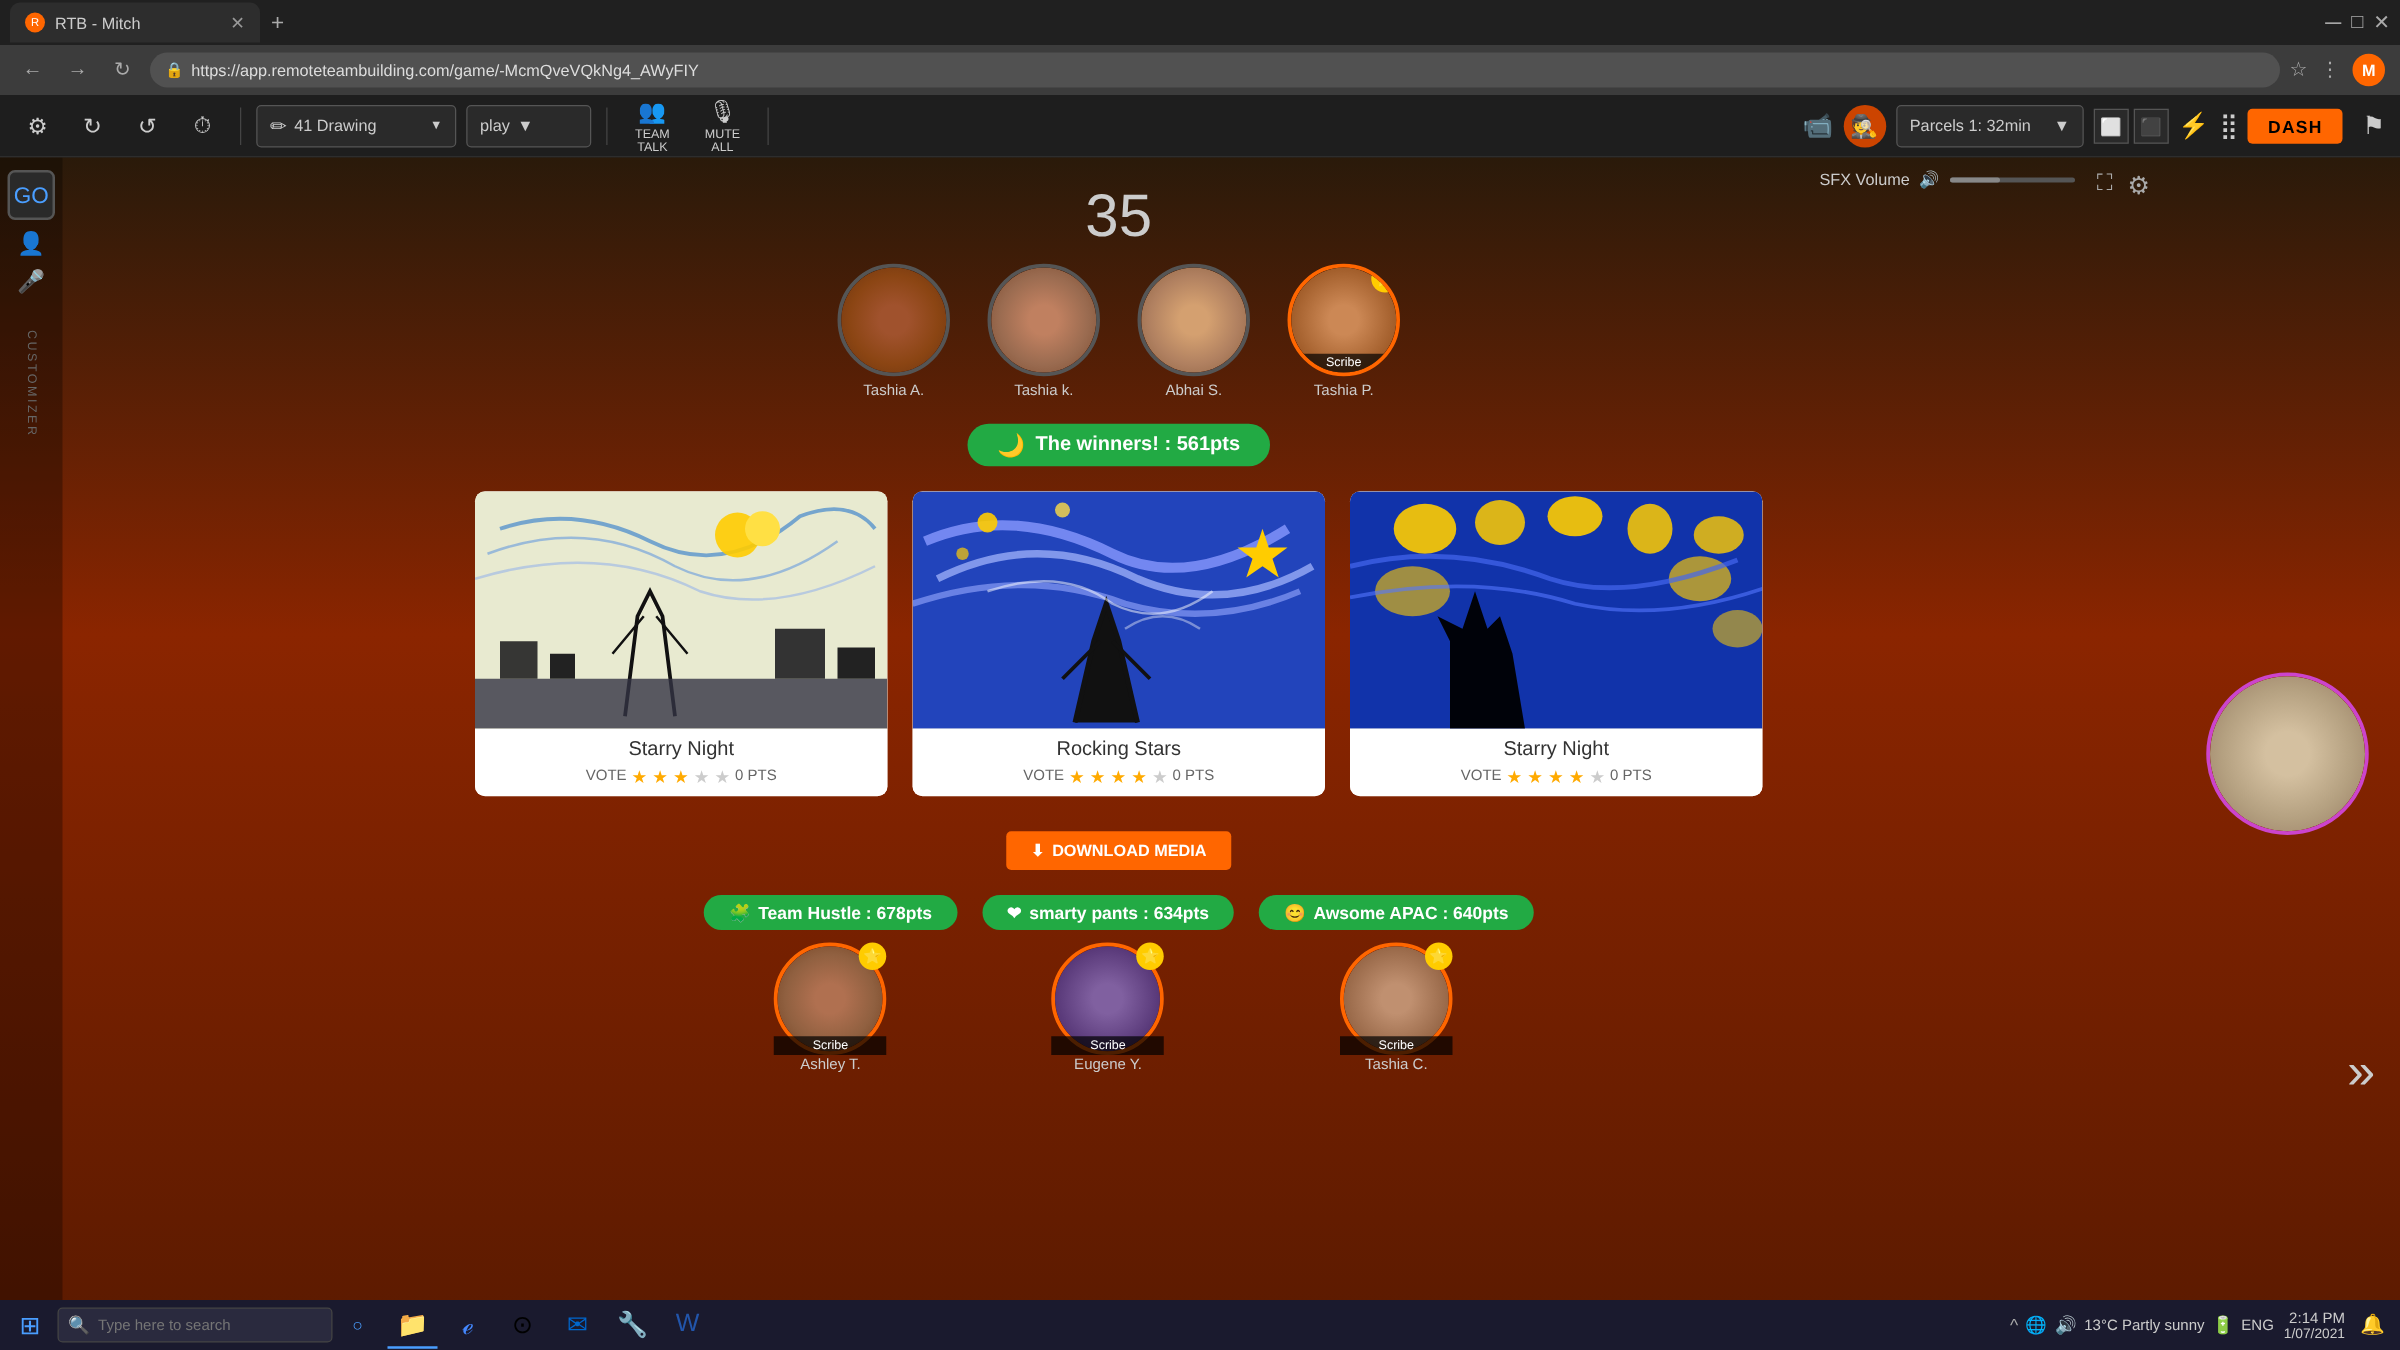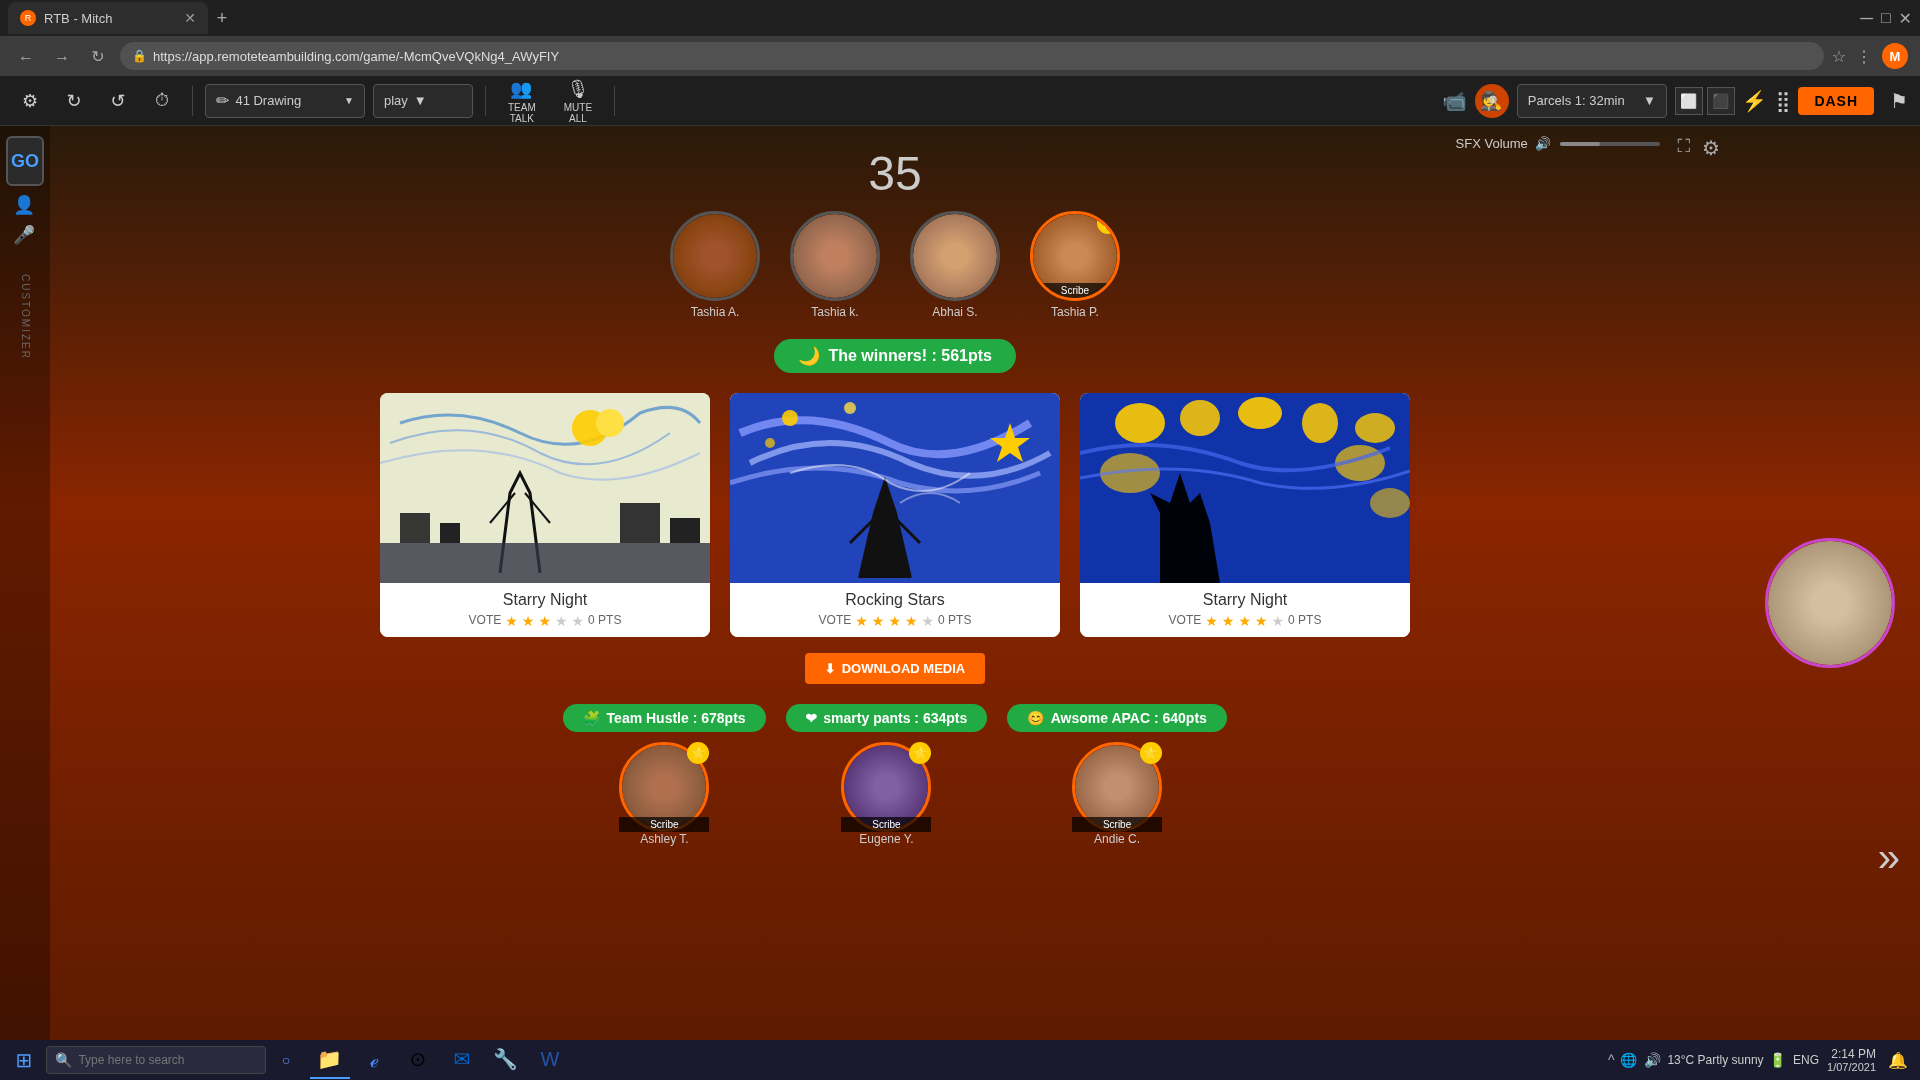--- a/index.html
+++ b/index.html
@@ -41,21 +41,21 @@
     .lightning-btn { color: #ccc; font-size: 20px; cursor: pointer; }
     .grid-btn { color: #ccc; font-size: 20px; cursor: pointer; }
     .dash-btn { background: #ff6600; color: #000000; font-size: 14px; font-weight: bold; padding: 6px 16px; border-radius: 4px; cursor: pointer; letter-spacing: 1px; }
     .flag-btn { color: #ccc; font-size: 20px; cursor: pointer; margin-left: 8px; }
 
     
     .main-area { display: flex; height: calc(1080px - 36px - 40px - 50px); background: linear-gradient(180deg, #2a1a0a 0%, #8b2500 40%, #5a1a00 100%); position: relative; overflow: hidden; }
 
     
     .left-sidebar { width: 50px; background: rgba(0,0,0,0.3); display: flex; flex-direction: column; align-items: center; padding-top: 10px; gap: 8px; z-index: 10; }
-    .go-btn { width: 38px; height: 50px; background: #2a2a2a; border: 2px solid #555; border-radius: 6px; display: flex; align-items: center; justify-content: center; font-size: 18px; color: #4a9eff; font-weight: bold; cursor: pointer; }
+    .go-btn { width: 38px; height: 40px; background: #2a2a2a; border: 2px solid #555; border-radius: 6px; display: flex; align-items: center; justify-content: center; font-size: 18px; color: #4a9eff; font-weight: normal; cursor: pointer; }
     .left-icon { color: #aaa; font-size: 18px; cursor: pointer; }
     .customizer-label { writing-mode: vertical-rl; text-orientation: mixed; color: #666; font-size: 10px; letter-spacing: 2px; margin-top: 20px; }
 
     
     .center-content { flex: 1; display: flex; flex-direction: column; align-items: center; padding: 20px; position: relative; }
     .timer { font-size: 48px; color: #ccc; font-weight: 300; margin-bottom: 10px; }
     .sfx-control { position: absolute; top: 10px; right: 80px; display: flex; align-items: center; gap: 8px; color: #ccc; font-size: 13px; }
     .sfx-slider { width: 100px; height: 4px; background: #555; border-radius: 2px; position: relative; cursor: pointer; }
     .sfx-slider-fill { width: 40%; height: 100%; background: #888; border-radius: 2px; }
     .settings-btn { position: absolute; top: 10px; right: 20px; color: #aaa; font-size: 20px; cursor: pointer; }
@@ -69,21 +69,21 @@
     .player-photo { width: 100%; height: 100%; border-radius: 50%; }
     .player-name { color: #ccc; font-size: 12px; text-align: center; }
     .star-badge { position: absolute; top: -2px; right: -2px; width: 22px; height: 22px; background: #ffcc00; border-radius: 50%; display: flex; align-items: center; justify-content: center; font-size: 12px; }
     .scribe-label { position: absolute; bottom: 0; left: 0; right: 0; background: rgba(0,0,0,0.7); text-align: center; font-size: 10px; color: white; padding: 2px; }
 
     
     .winners-banner { background: #22aa44; color: white; border-radius: 20px; padding: 6px 24px; font-size: 16px; font-weight: bold; margin-bottom: 20px; display: flex; align-items: center; gap: 8px; }
     .moon-icon { font-size: 18px; }
 
     
-    .gallery { display: flex; gap: 20px; margin-bottom: 16px; align-items: flex-start; }
+    .gallery { display: flex; gap: 20px; margin-bottom: 28px; align-items: flex-start; }
     .artwork-card { background: #f5f0e8; border-radius: 8px; overflow: hidden; width: 330px; }
     .artwork-canvas { width: 330px; height: 190px; position: relative; overflow: hidden; }
     .artwork-info { padding: 8px 12px; background: white; }
     .artwork-title { font-size: 16px; color: #333; text-align: center; margin-bottom: 4px; }
     .artwork-vote { display: flex; justify-content: center; gap: 4px; font-size: 12px; color: #666; }
     .star { color: #ffaa00; font-size: 14px; }
     .star.empty { color: #ccc; }
 
     
     .download-btn { background: #ff6600; color: white; border-radius: 4px; padding: 8px 20px; font-size: 13px; font-weight: bold; cursor: pointer; display: flex; align-items: center; gap: 6px; margin: 0 auto 20px; }
@@ -427,21 +427,21 @@
           <span>😊</span>
           <span>Awsome APAC : 640pts</span>
         </div>
         <div style="position:relative; display:inline-block;">
           <div class="team-player-circle">
             <div class="player-photo photo-andie" style="width:100%;height:100%;border-radius:50%;"></div>
           </div>
           <div class="star-badge" style="position:absolute;top:0;right:0;">⭐</div>
           <div class="scribe-label">Scribe</div>
         </div>
-        <span class="player-name">Andie C.</span>
+        <span class="player-name">Tashia C.</span>
       </div>
     </div>
   </div>
 
   <div class="right-panel">
     <div class="host-avatar">
       <div class="player-photo photo-host" style="width:100%;height:100%;border-radius:50%;"></div>
     </div>
     <div class="next-btn">»</div>
   </div>

